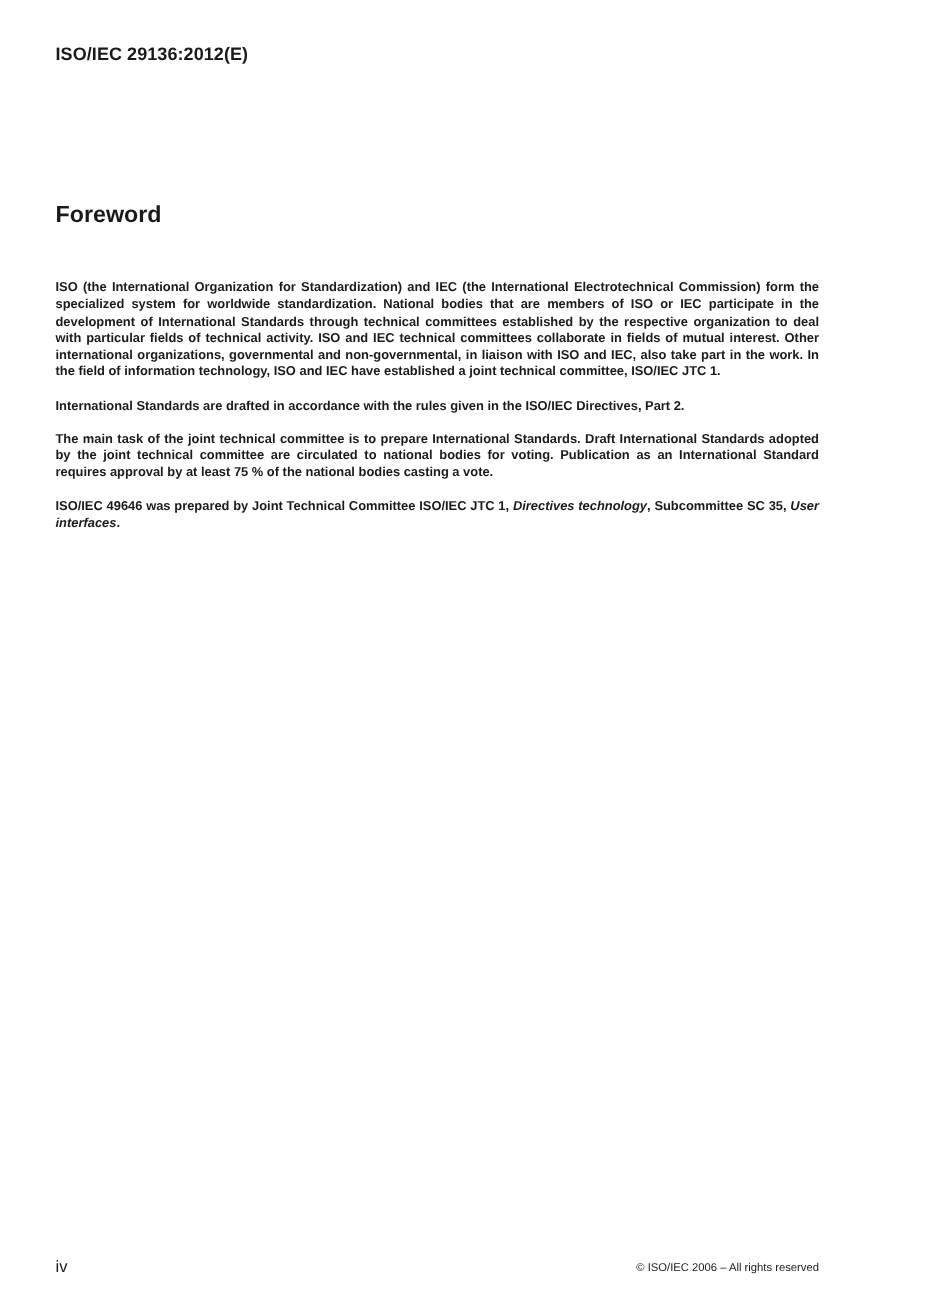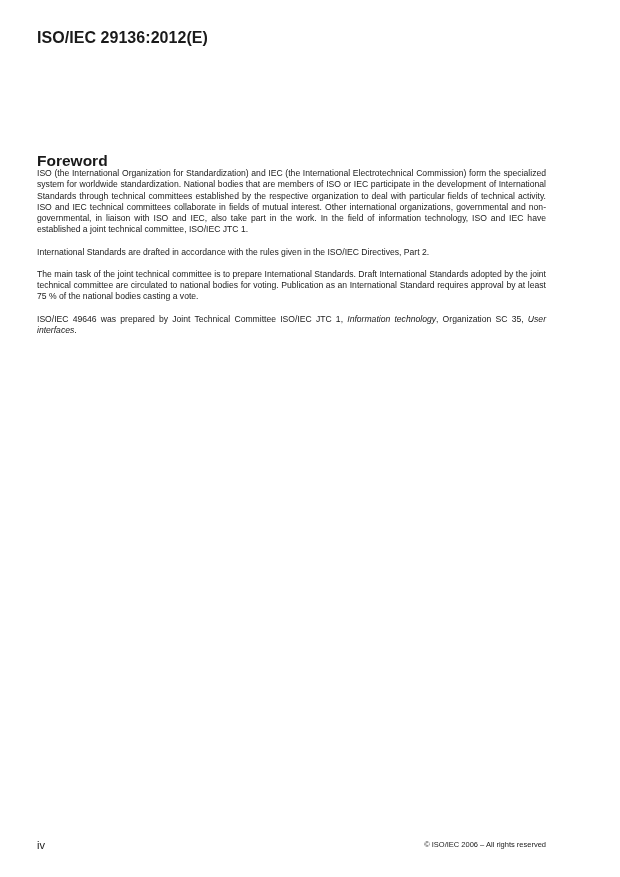--- a/index.html
+++ b/index.html
@@ -12,40 +12,41 @@
     height: 877px;
     position: relative;
     overflow: hidden;
     font-family: "Liberation Sans", sans-serif;
     color: #1a1a1a;
   }
   .page-header {
     position: absolute;
     left: 37px;
     top: 29px;
-    font-size: 16px;
+    font-size: 12px;
     font-weight: bold;
     letter-spacing: 0.05px;
   }
   .foreword-title {
     position: absolute;
     left: 37px;
-    top: 152px;
+    top: 135px;
     font-size: 15.5px;
     font-weight: bold;
     margin: 0;
   }
   .body-text {
     position: absolute;
     left: 37px;
-    top: 168px;
+    top: 186px;
     width: 509px;
     font-size: 8.6px;
     line-height: 11.25px;
     text-align: justify;
+    font-weight: bold;
   }
   .body-text p {
     margin: 0 0 11px 0;
   }
   .body-text em {
     font-style: italic;
   }
   .page-footer-left {
     position: absolute;
     left: 37px;
@@ -63,17 +64,17 @@
 <body>
 
 <div class="page-header">ISO/IEC 29136:2012(E)</div>
 
 <h1 class="foreword-title">Foreword</h1>
 
 <div class="body-text">
   <p>ISO (the International Organization for Standardization) and IEC (the International Electrotechnical Commission) form the specialized system for worldwide standardization. National bodies that are members of ISO or IEC participate in the development of International Standards through technical committees established by the respective organization to deal with particular fields of technical activity. ISO and IEC technical committees collaborate in fields of mutual interest. Other international organizations, governmental and non-governmental, in liaison with ISO and IEC, also take part in the work. In the field of information technology, ISO and IEC have established a joint technical committee, ISO/IEC JTC 1.</p>
   <p>International Standards are drafted in accordance with the rules given in the ISO/IEC Directives, Part 2.</p>
   <p>The main task of the joint technical committee is to prepare International Standards. Draft International Standards adopted by the joint technical committee are circulated to national bodies for voting. Publication as an International Standard requires approval by at least 75 % of the national bodies casting a vote.</p>
-  <p><span>ISO/IEC 49646 was prepared by Joint Technical Committee ISO/IEC JTC 1, </span><em>Information technology</em><span>, Organization SC 35, </span><em>User interfaces</em><span>.</span></p>
+  <p><span>ISO/IEC 49646 was prepared by Joint Technical Committee ISO/IEC JTC 1, </span><em>Directives technology</em><span>, Subcommittee SC 35, </span><em>User interfaces</em><span>.</span></p>
 </div>
 
 <div class="page-footer-left">iv</div>
 <div class="page-footer-right">© ISO/IEC 2006 – All rights reserved</div>
 
 </body></html>

